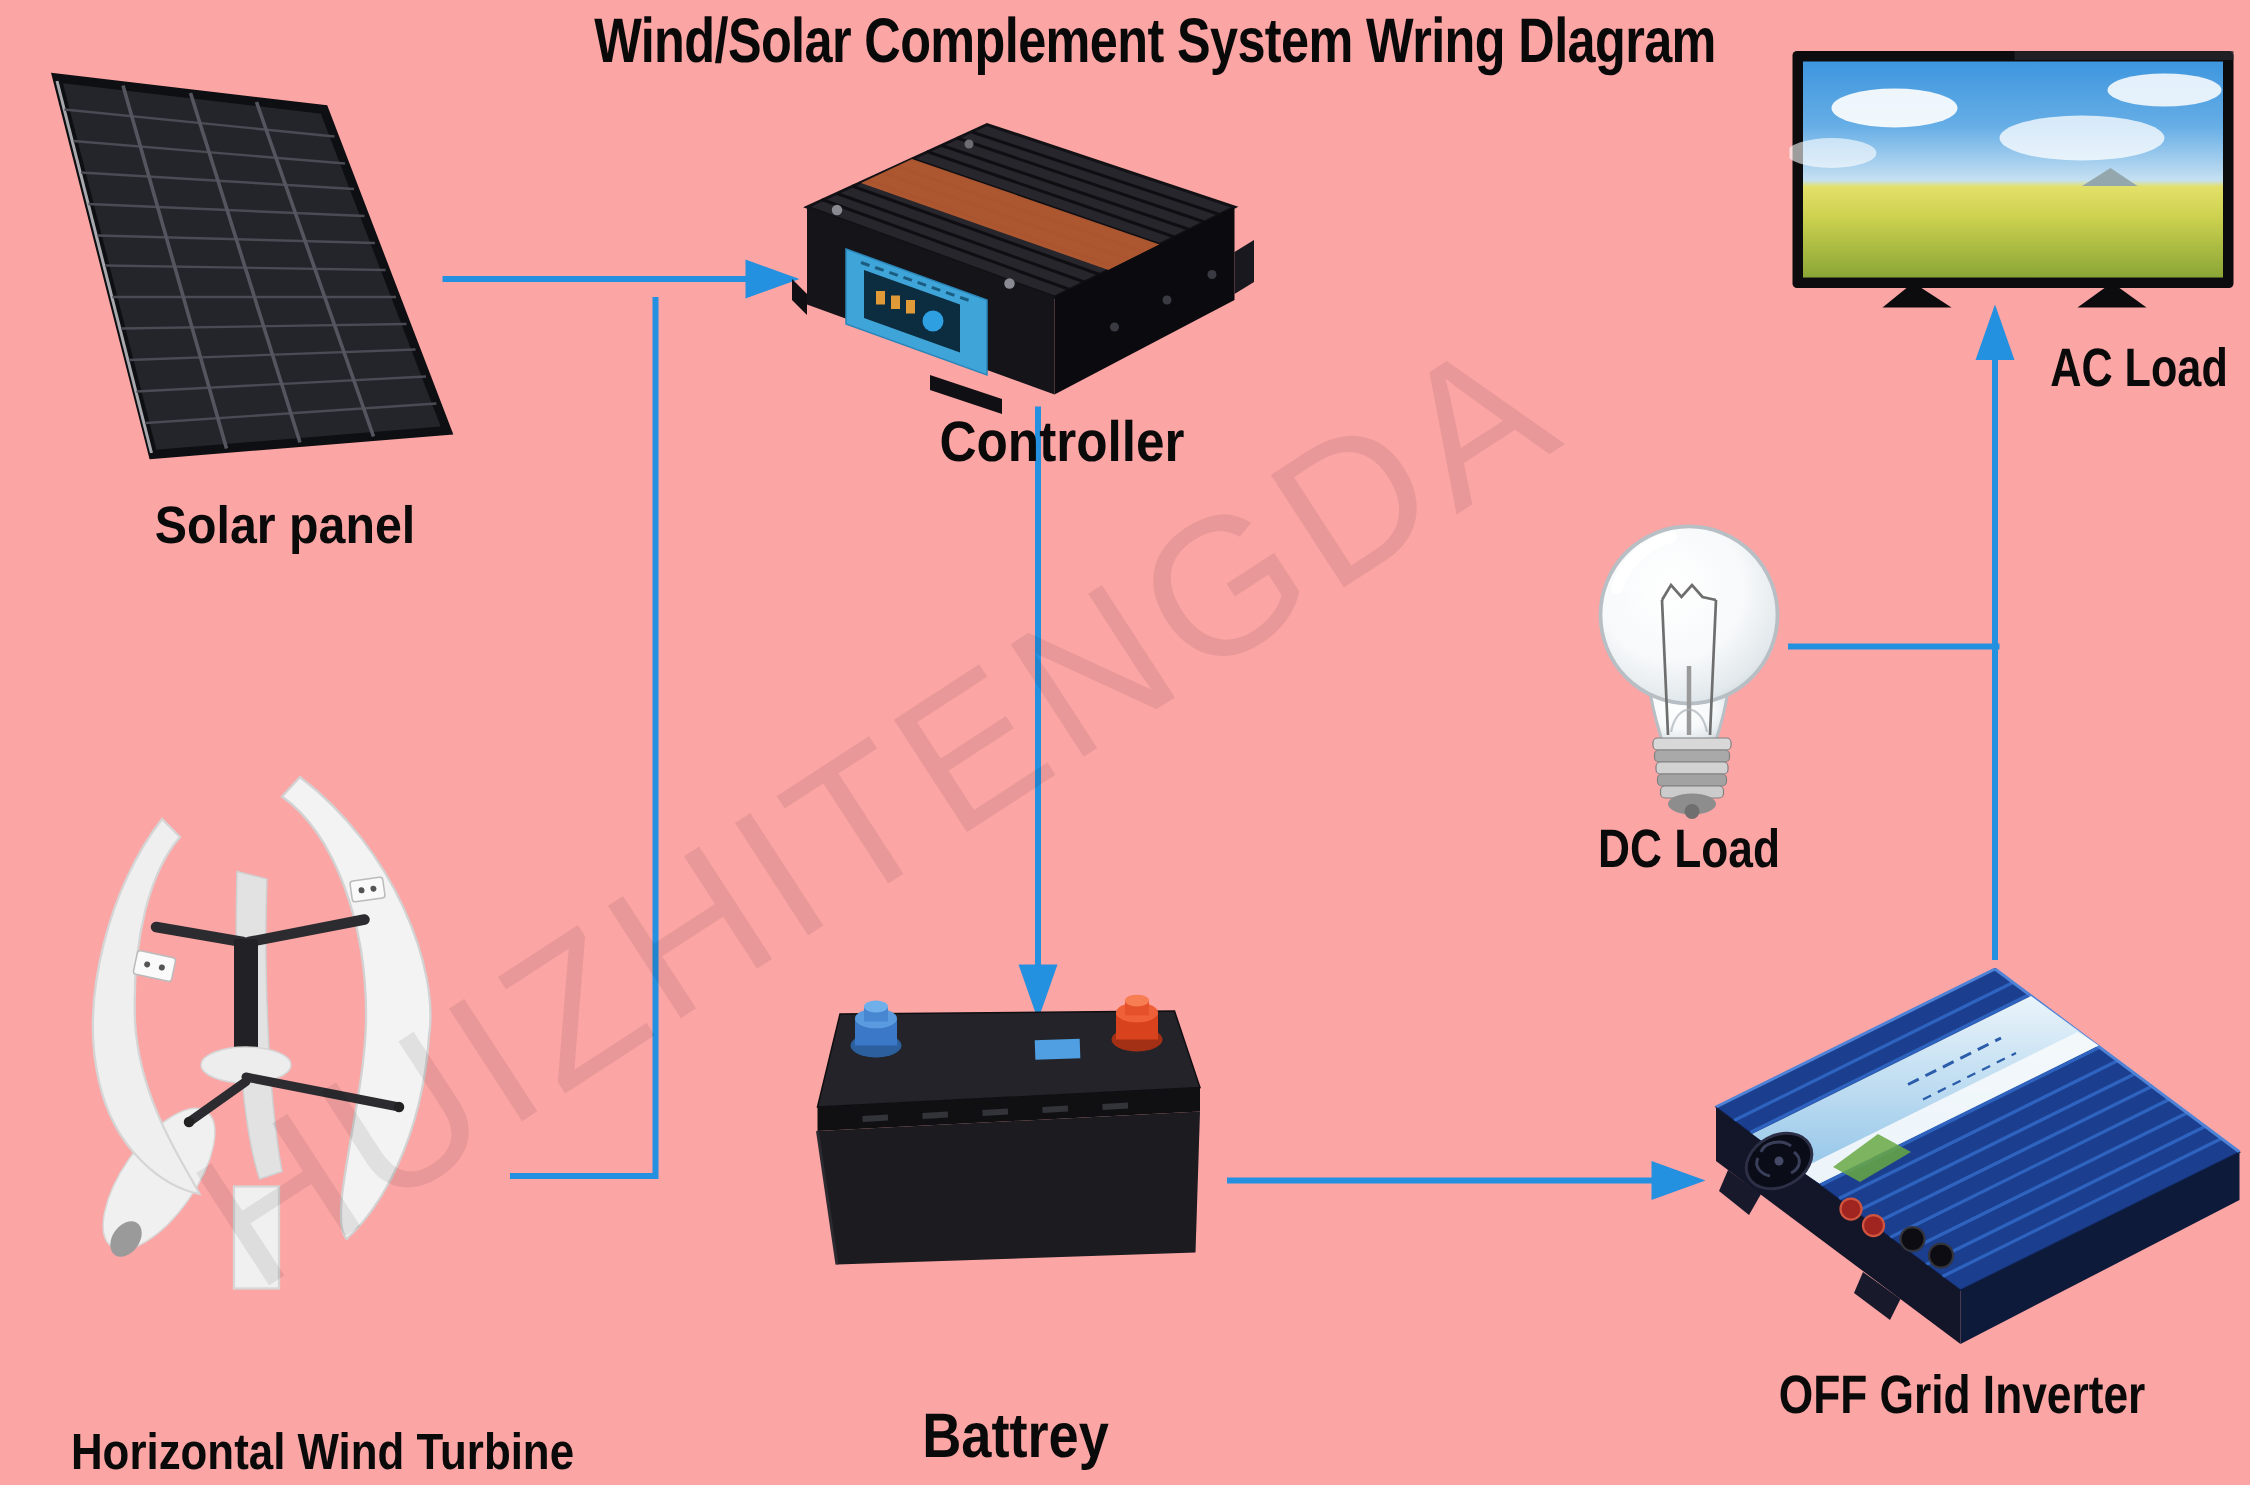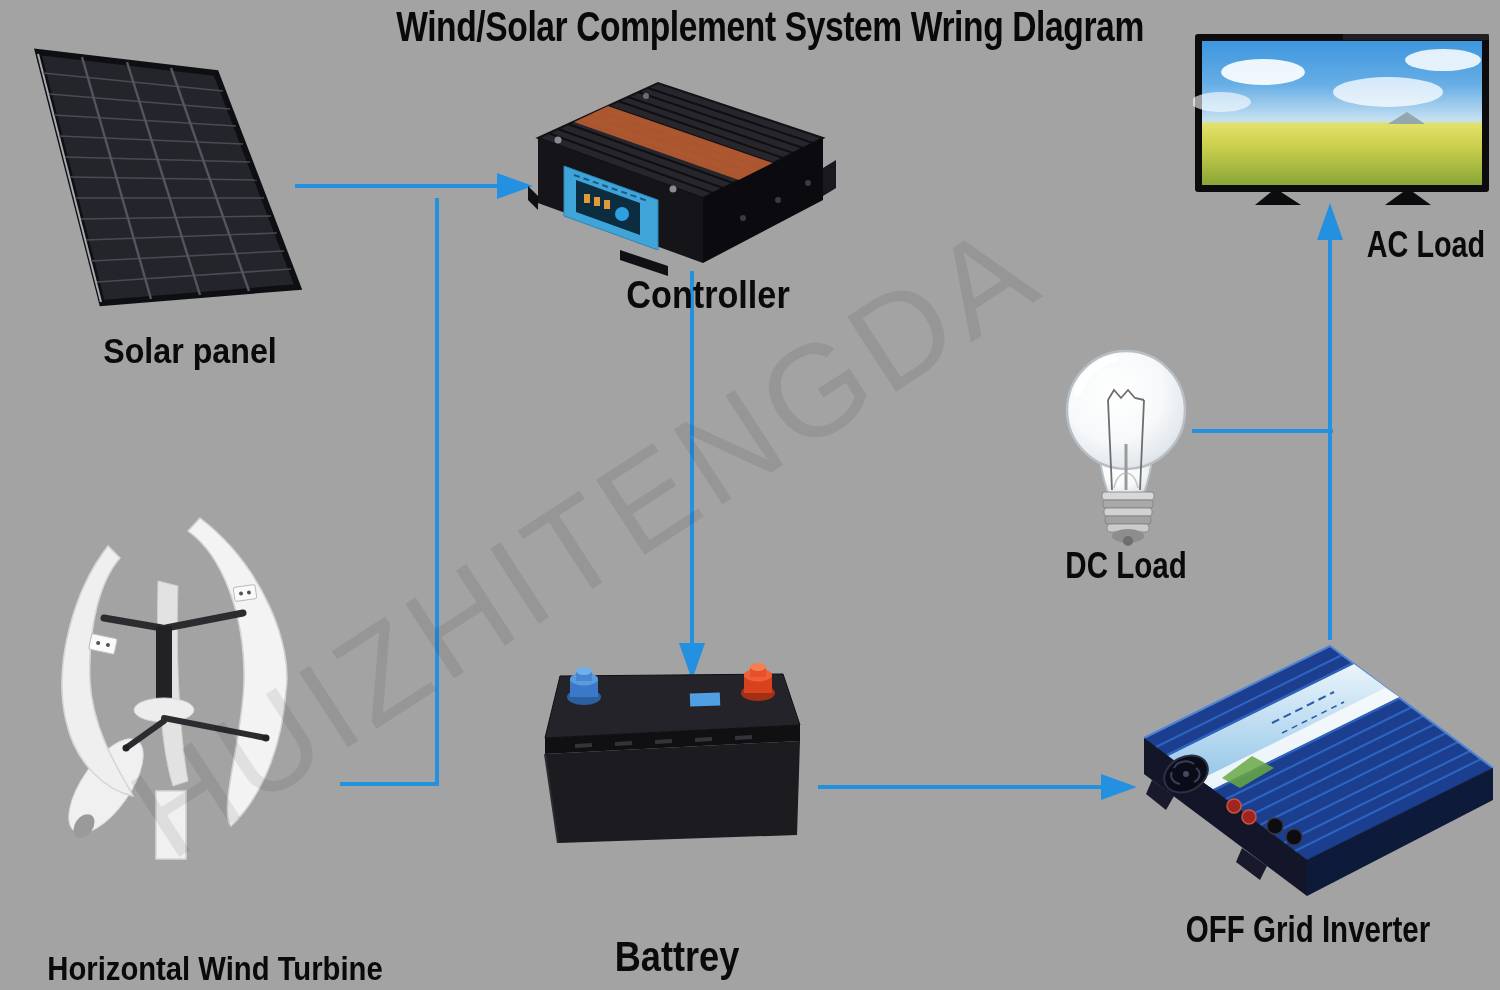--- a/index.html
+++ b/index.html
@@ -1,16 +1,16 @@
 <!DOCTYPE html>
 <html><head>
 <meta charset="utf-8">
 <style>
   html,body{margin:0;padding:0;background:#fff;}
-  #stage{position:relative;width:1500px;height:990px;background:#a3a3a3;overflow:hidden;
+  #stage{position:relative;width:1500px;height:990px;background:#fca5a5;overflow:hidden;
          font-family:"Liberation Sans",sans-serif;}
   .comp{position:absolute;z-index:3;}
   .lbl{position:absolute;z-index:4;font-weight:bold;color:#0a0a0a;white-space:nowrap;line-height:1.05;}
   #wires{position:absolute;left:0;top:0;z-index:2;}
   #title{position:absolute;left:770px;top:3px;z-index:4;font-size:42px;font-weight:bold;
          white-space:nowrap;letter-spacing:-0.5px;color:#090909;
          transform:translateX(-50%) scaleX(0.8);transform-origin:center top;}
   #watermark{position:absolute;left:585px;top:540px;z-index:6;font-size:130px;font-weight:400;
          color:rgba(0,0,0,0.08);letter-spacing:6px;white-space:nowrap;pointer-events:none;
          transform:translate(-50%,-50%) rotate(-33deg);}

